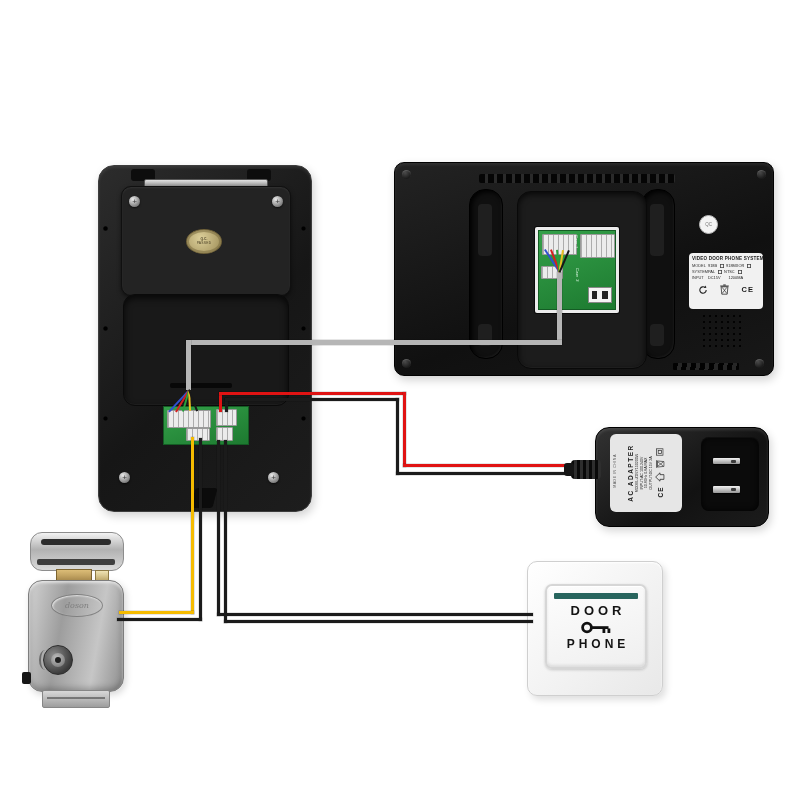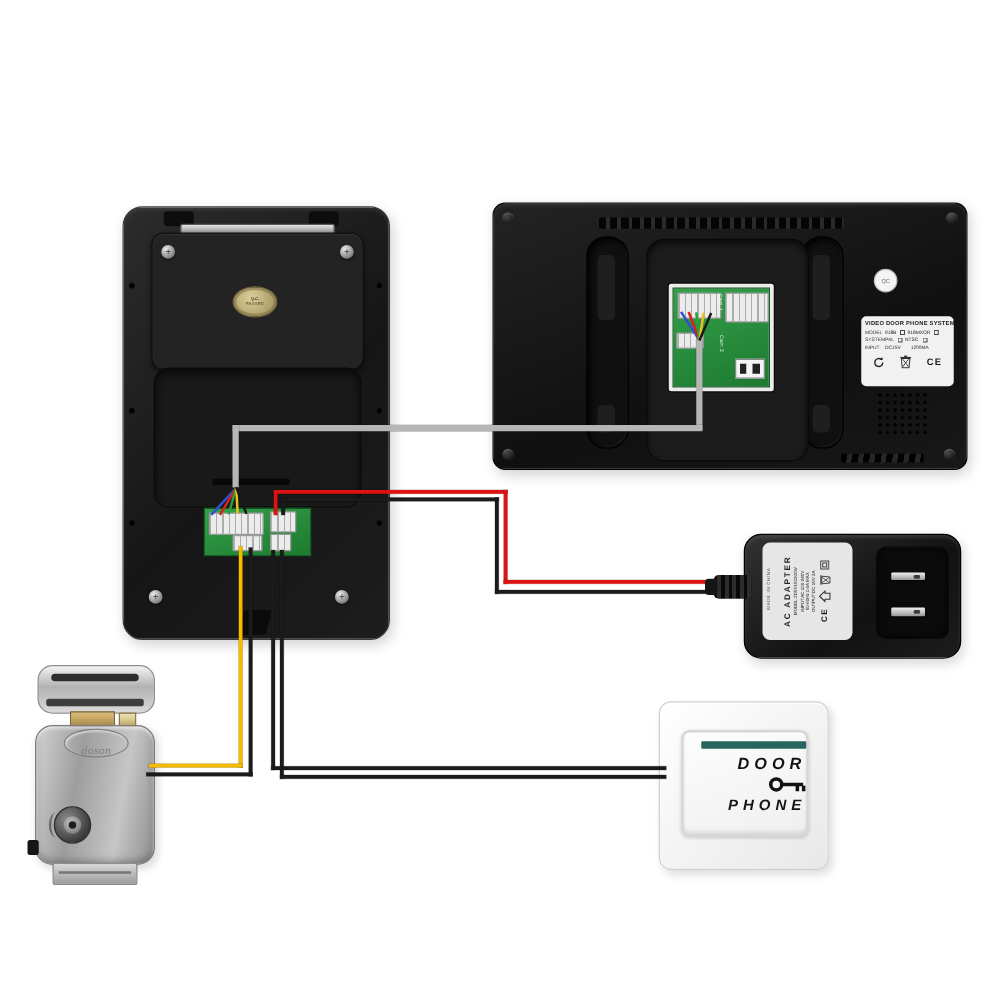--- a/index.html
+++ b/index.html
@@ -106,43 +106,43 @@
   .strike{left:10px;top:2px;width:92px;height:37px;border-radius:12px;
     background:linear-gradient(180deg,#f3f3f3,#b2b2b2 45%,#dadada);border:1px solid #8d8d8d;}
   .strike .s1{position:absolute;left:10px;top:6px;width:70px;height:6px;background:#2d2d2d;border-radius:3px;}
   .strike .s2{position:absolute;left:6px;top:26px;width:78px;height:6px;background:#3e3e3e;border-radius:2px;}
   .latch1{left:36px;top:39px;width:34px;height:12px;background:linear-gradient(#dcbd77,#a5874a);border:1px solid #7c6430;}
   .latch2{left:75px;top:40px;width:12px;height:10px;background:linear-gradient(#efe3b4,#bfa869);border:1px solid #8d7a45;}
   .lock-body{left:8px;top:50px;width:94px;height:110px;border-radius:14px;
     background:linear-gradient(100deg,#d3d3d3,#9d9d9d 35%,#c6c6c6 70%,#8e8e8e);
     border:1px solid #7d7d7d;
     box-shadow:inset 0 2px 3px rgba(255,255,255,.65),inset 0 -3px 6px rgba(0,0,0,.25),2px 3px 7px rgba(0,0,0,.15);}
-  .lock-logo{position:absolute;left:22px;top:2px;width:50px;height:21px;border-radius:50%;
+  .lock-logo{position:absolute;left:22px;top:13px;width:50px;height:21px;border-radius:50%;
     border:1.5px solid rgba(116,116,116,.8);box-shadow:inset 1px 1px 2px rgba(255,255,255,.7);
-    display:flex;align-items:flex-end;justify-content:center;
+    display:flex;align-items:center;justify-content:center;
     font-family:"DejaVu Serif",serif;font-style:italic;font-size:8px;color:#7e7e7e;}
   .keyhole{position:absolute;left:14px;top:64px;width:28px;height:28px;border-radius:50%;
     background:radial-gradient(circle at 35% 35%,#8d8d8d,#3a3a3a 72%);border:1px solid #2e2e2e;}
   .keyhole .mid{position:absolute;left:7px;top:7px;width:14px;height:14px;border-radius:50%;
     background:radial-gradient(circle at 40% 35%,#c0c0c0,#6c6c6c);}
   .keyhole .dot{position:absolute;left:11px;top:11px;width:6px;height:6px;border-radius:50%;background:#1f1f1f;}
   .keyhole .arc{position:absolute;left:-5px;top:4px;width:10px;height:20px;border-left:2px solid #6a6a6a;border-radius:50%;}
   .knob{left:2px;top:142px;width:9px;height:12px;background:#161616;border-radius:2px;}
   .lock-base{left:22px;top:160px;width:66px;height:16px;border-radius:2px;
     background:linear-gradient(#d8d8d8,#9d9d9d);border:1px solid #868686;}
   .lock-base::after{content:"";position:absolute;left:4px;top:6px;right:4px;height:2px;background:rgba(70,70,70,.6);}
 
   
   #exit{left:527px;top:561px;width:134px;height:133px;border-radius:10px;
     background:linear-gradient(135deg,#ffffff,#e8e8e8);border:1px solid #cfcfcf;
     box-shadow:3px 4px 7px rgba(0,0,0,.13),inset 0 1px 2px #fff;}
   .exit-inner{left:17px;top:22px;width:98px;height:81px;border-radius:7px;
     background:linear-gradient(160deg,#fdfdfd,#efefef);border:2px solid #d6d6d6;
     box-shadow:inset 0 1px 0 #fff,inset 0 -2px 3px rgba(0,0,0,.09),0 1px 3px rgba(0,0,0,.18);
-    display:flex;flex-direction:column;align-items:flex-end;font-style:italic;}
+    display:flex;flex-direction:column;align-items:center;}
   .exit-stripe{width:84px;height:6px;background:#28655e;border-radius:1px;margin-top:7px;}
   .exit-door{font-size:13px;font-weight:bold;letter-spacing:4px;color:#141414;margin-top:4px;text-indent:4px;}
   .exit-exit{font-size:12px;font-weight:bold;letter-spacing:4px;color:#141414;margin-top:2px;text-indent:4px;}
   .exit-key{margin-top:2px;}
 </style>
 </head>
 <body>
 
 <div id="canvas">
 

